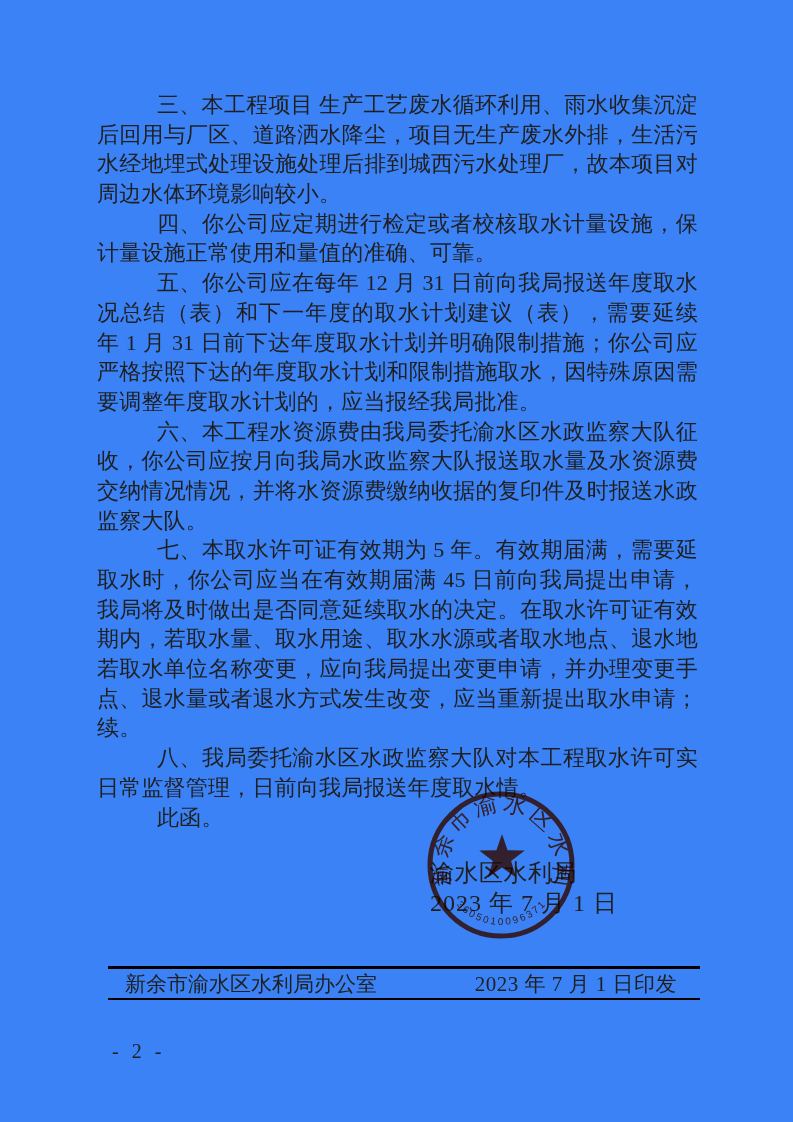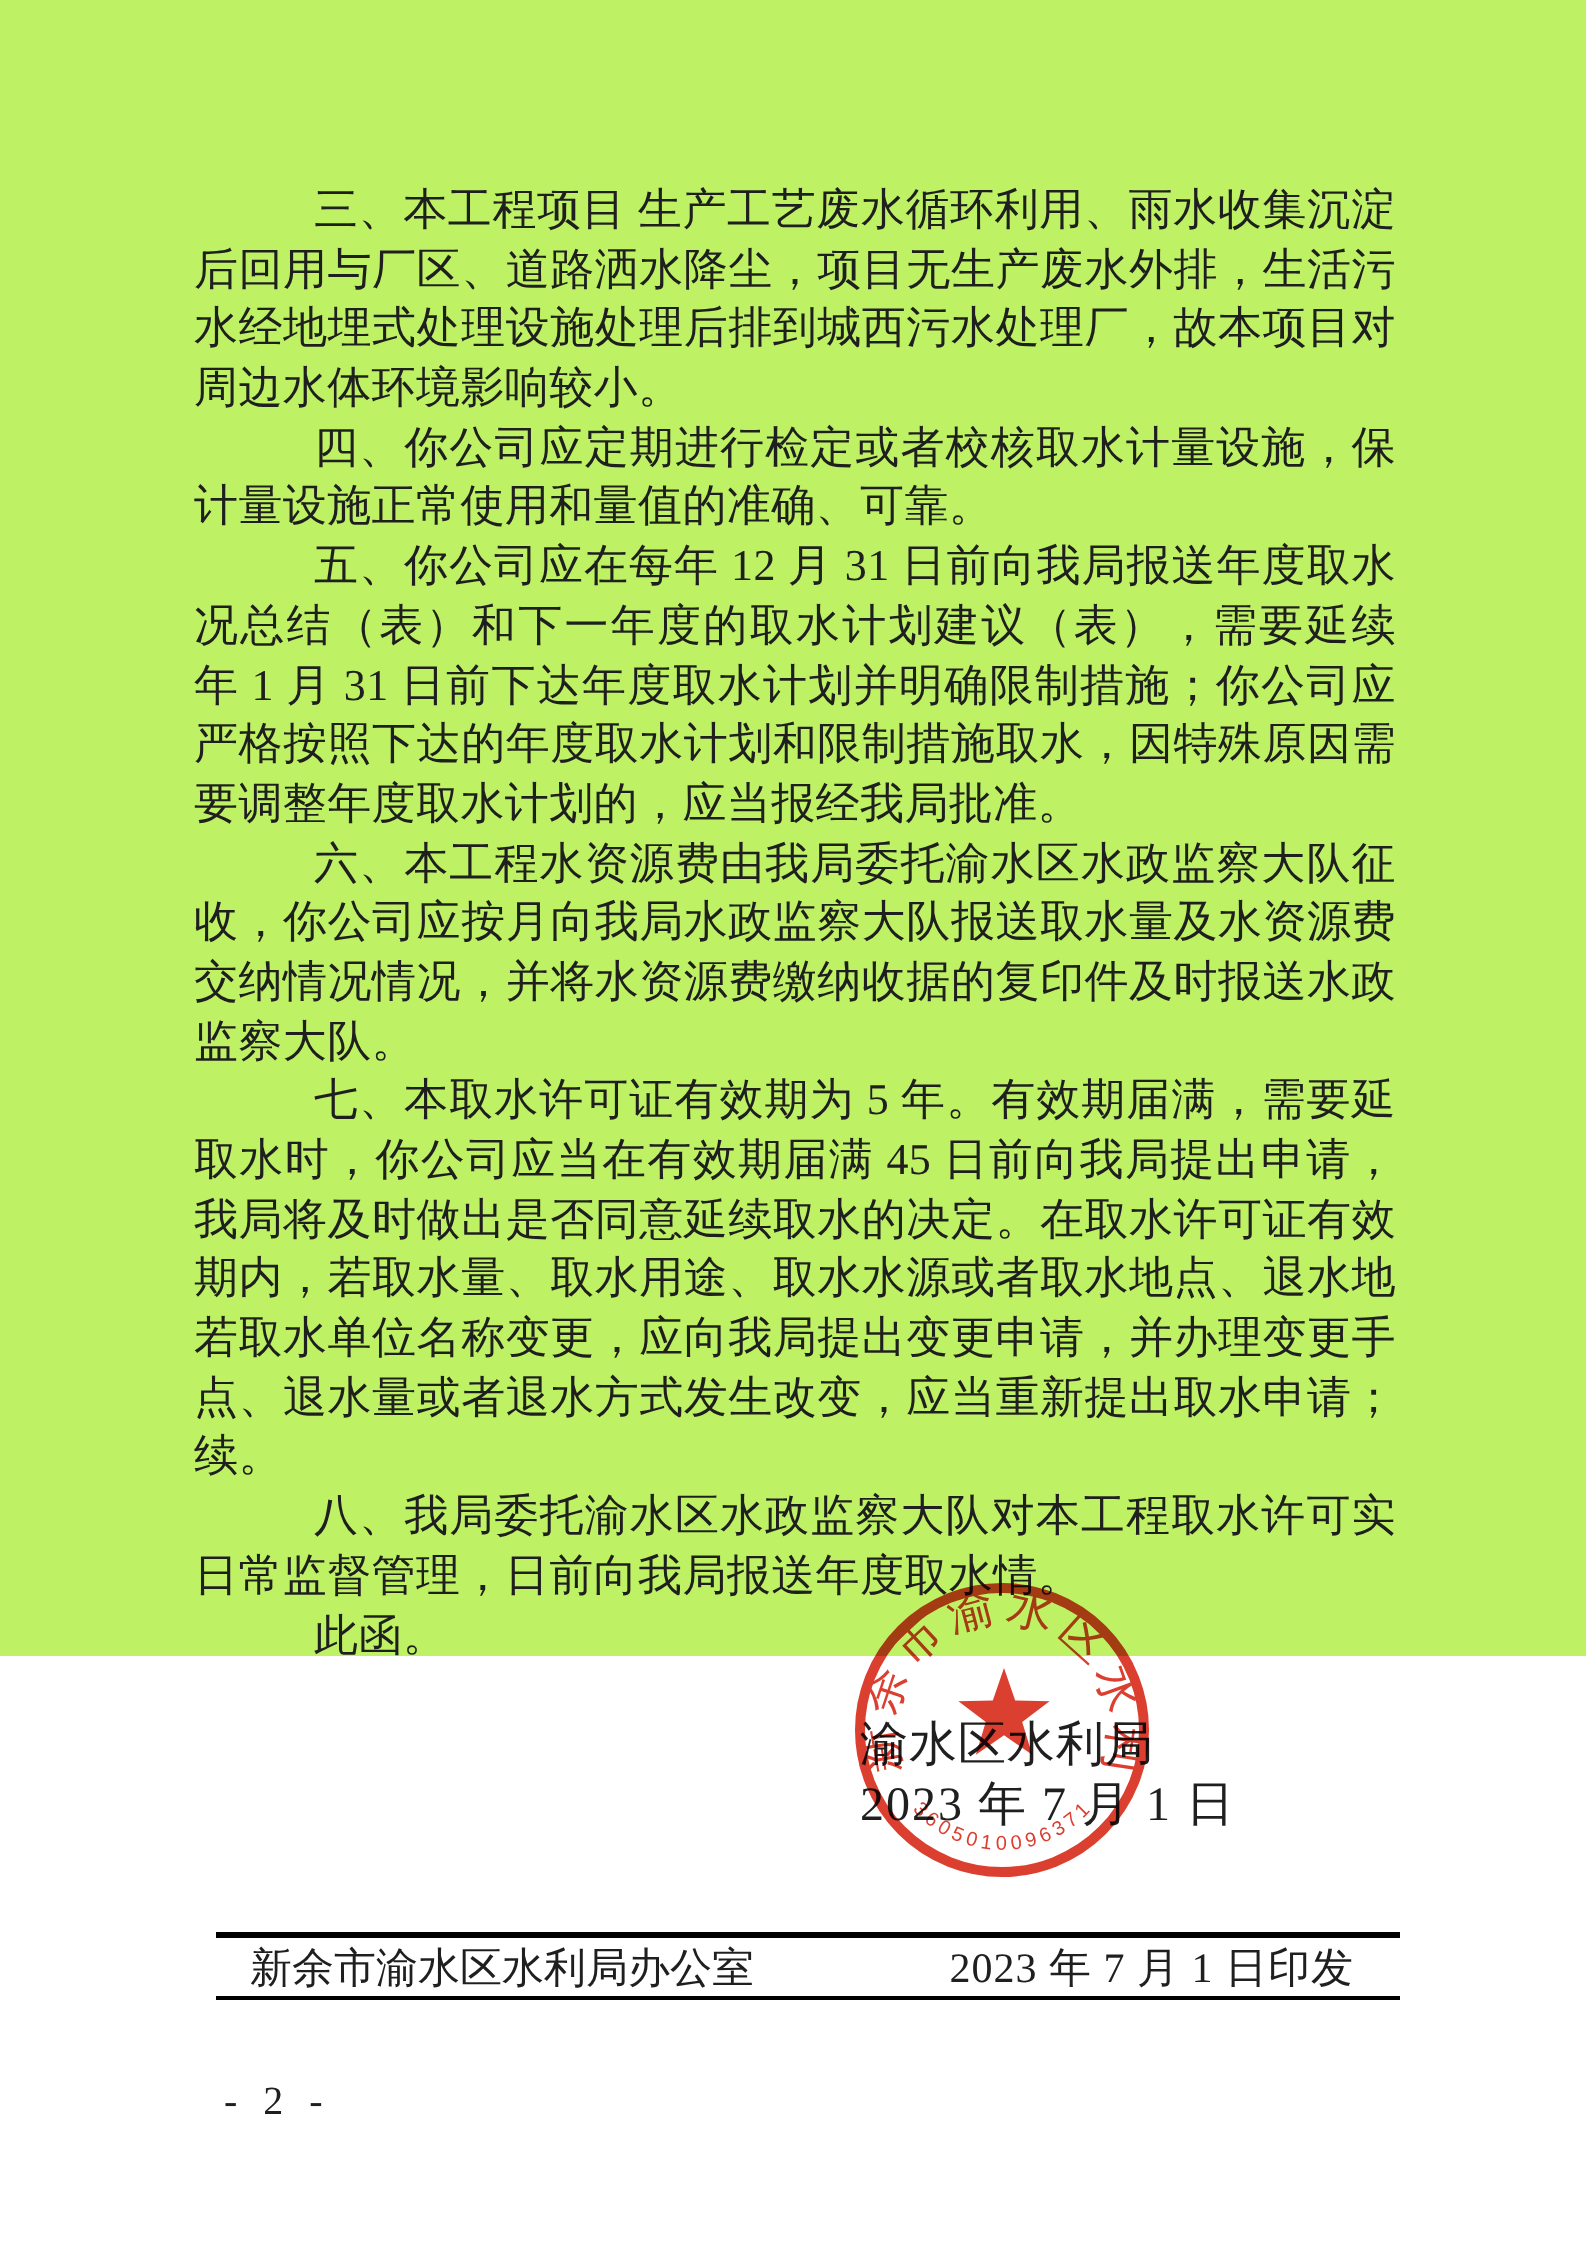--- a/index.html
+++ b/index.html
@@ -1,20 +1,20 @@
 <!DOCTYPE html>
 <html><head>
 <meta charset="utf-8">
 <style>
   html,body { margin:0; padding:0; }
   body {
     width:793px; height:1122px; background:#ffffff; overflow:hidden;
     font-family:"Liberation Serif","DejaVu Serif",serif; color:#1f1f1f;
   }
-  .page { position:relative; width:793px; height:828px; background:#bef264; }
+  .page { position:relative; width:793px; height:1122px; background:#3b82f6; }
 
   
   .doc-body {
     position:absolute; left:97px; top:90px; width:601px;
     font-size:22px; line-height:29.7px; letter-spacing:0.2px;
   }
   .line {
     height:29.7px; overflow:hidden;
     text-align:justify; text-align-last:justify; text-justify:inter-character;
   }

